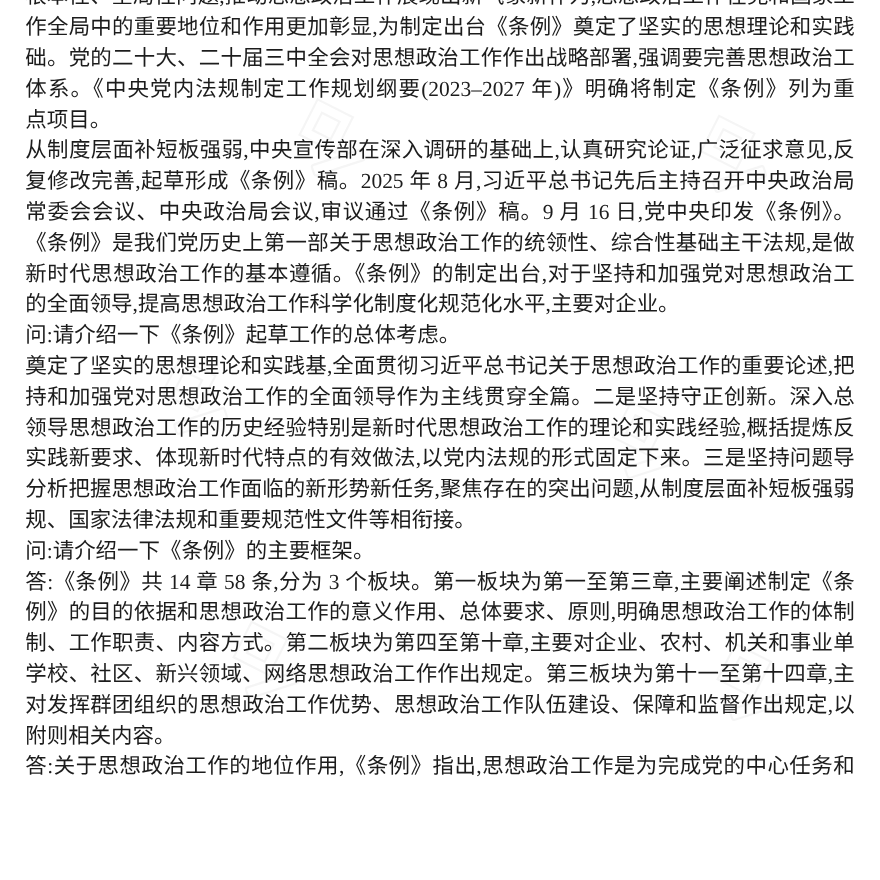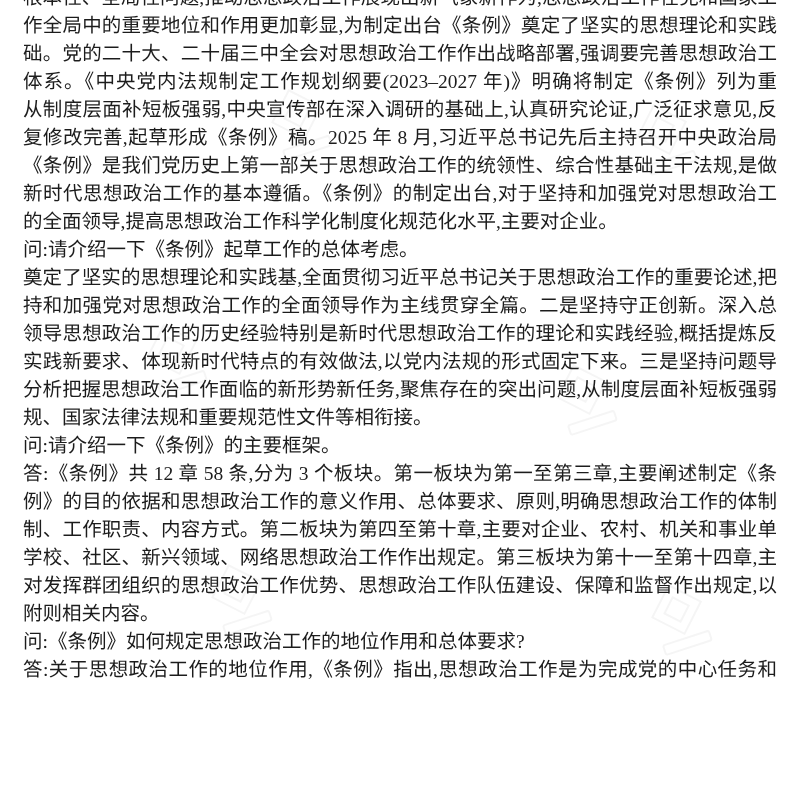--- a/index.html
+++ b/index.html
@@ -118,35 +118,36 @@
           <div class="wm-diamond-inner" style="border-color: rgb(237, 237, 237);"></div>
         </div>
         <div class="wm-bar" style="border-color: rgb(237, 237, 237);"></div>
       </div>
     </div>
   <div class="text-block" id="text-block">
       <div class="text-line fill">根本性、全局性问题,推动思想政治工作展现出新气象新作为,思想政治工作在党和国家工</div>
       <div class="text-line fill">作全局中的重要地位和作用更加彰显,为制定出台《条例》奠定了坚实的思想理论和实践基</div>
       <div class="text-line fill">础。党的二十大、二十届三中全会对思想政治工作作出战略部署,强调要完善思想政治工作</div>
       <div class="text-line fill">体系。《中央党内法规制定工作规划纲要(2023–2027 年)》明确将制定《条例》列为重</div>
+      <div class="text-line end">点项目。</div>
       <div class="text-line fill">从制度层面补短板强弱,中央宣传部在深入调研的基础上,认真研究论证,广泛征求意见,反</div>
       <div class="text-line fill">复修改完善,起草形成《条例》稿。2025 年 8 月,习近平总书记先后主持召开中央政治局</div>
+      <div class="text-line fill">常委会会议、中央政治局会议,审议通过《条例》稿。9 月 16 日,党中央印发《条例》。</div>
       <div class="text-line fill">《条例》是我们党历史上第一部关于思想政治工作的统领性、综合性基础主干法规,是做好</div>
       <div class="text-line fill">新时代思想政治工作的基本遵循。《条例》的制定出台,对于坚持和加强党对思想政治工作</div>
       <div class="text-line end">的全面领导,提高思想政治工作科学化制度化规范化水平,主要对企业。</div>
       <div class="text-line end">问:请介绍一下《条例》起草工作的总体考虑。</div>
       <div class="text-line fill">奠定了坚实的思想理论和实践基,全面贯彻习近平总书记关于思想政治工作的重要论述,把坚</div>
       <div class="text-line fill">持和加强党对思想政治工作的全面领导作为主线贯穿全篇。二是坚持守正创新。深入总结党</div>
       <div class="text-line fill">领导思想政治工作的历史经验特别是新时代思想政治工作的理论和实践经验,概括提炼反映</div>
       <div class="text-line fill">实践新要求、体现新时代特点的有效做法,以党内法规的形式固定下来。三是坚持问题导向。</div>
       <div class="text-line fill">分析把握思想政治工作面临的新形势新任务,聚焦存在的突出问题,从制度层面补短板强弱</div>
       <div class="text-line end">规、国家法律法规和重要规范性文件等相衔接。</div>
       <div class="text-line end">问:请介绍一下《条例》的主要框架。</div>
-      <div class="text-line fill">答:《条例》共 12 章 58 条,分为 3 个板块。第一板块为第一至第三章,主要阐述制定《条</div>
+      <div class="text-line fill">答:《条例》共 14 章 58 条,分为 3 个板块。第一板块为第一至第三章,主要阐述制定《条</div>
       <div class="text-line fill">例》的目的依据和思想政治工作的意义作用、总体要求、原则,明确思想政治工作的体制机</div>
       <div class="text-line fill">制、工作职责、内容方式。第二板块为第四至第十章,主要对企业、农村、机关和事业单位、</div>
       <div class="text-line fill">学校、社区、新兴领域、网络思想政治工作作出规定。第三板块为第十一至第十四章,主要</div>
       <div class="text-line fill">对发挥群团组织的思想政治工作优势、思想政治工作队伍建设、保障和监督作出规定,以及</div>
       <div class="text-line end">附则相关内容。</div>
-      <div class="text-line end">问:《条例》如何规定思想政治工作的地位作用和总体要求?</div>
       <div class="text-line fill">答:关于思想政治工作的地位作用,《条例》指出,思想政治工作是为完成党的中心任务和</div>
     </div>
 </div>
 
 </body></html>

